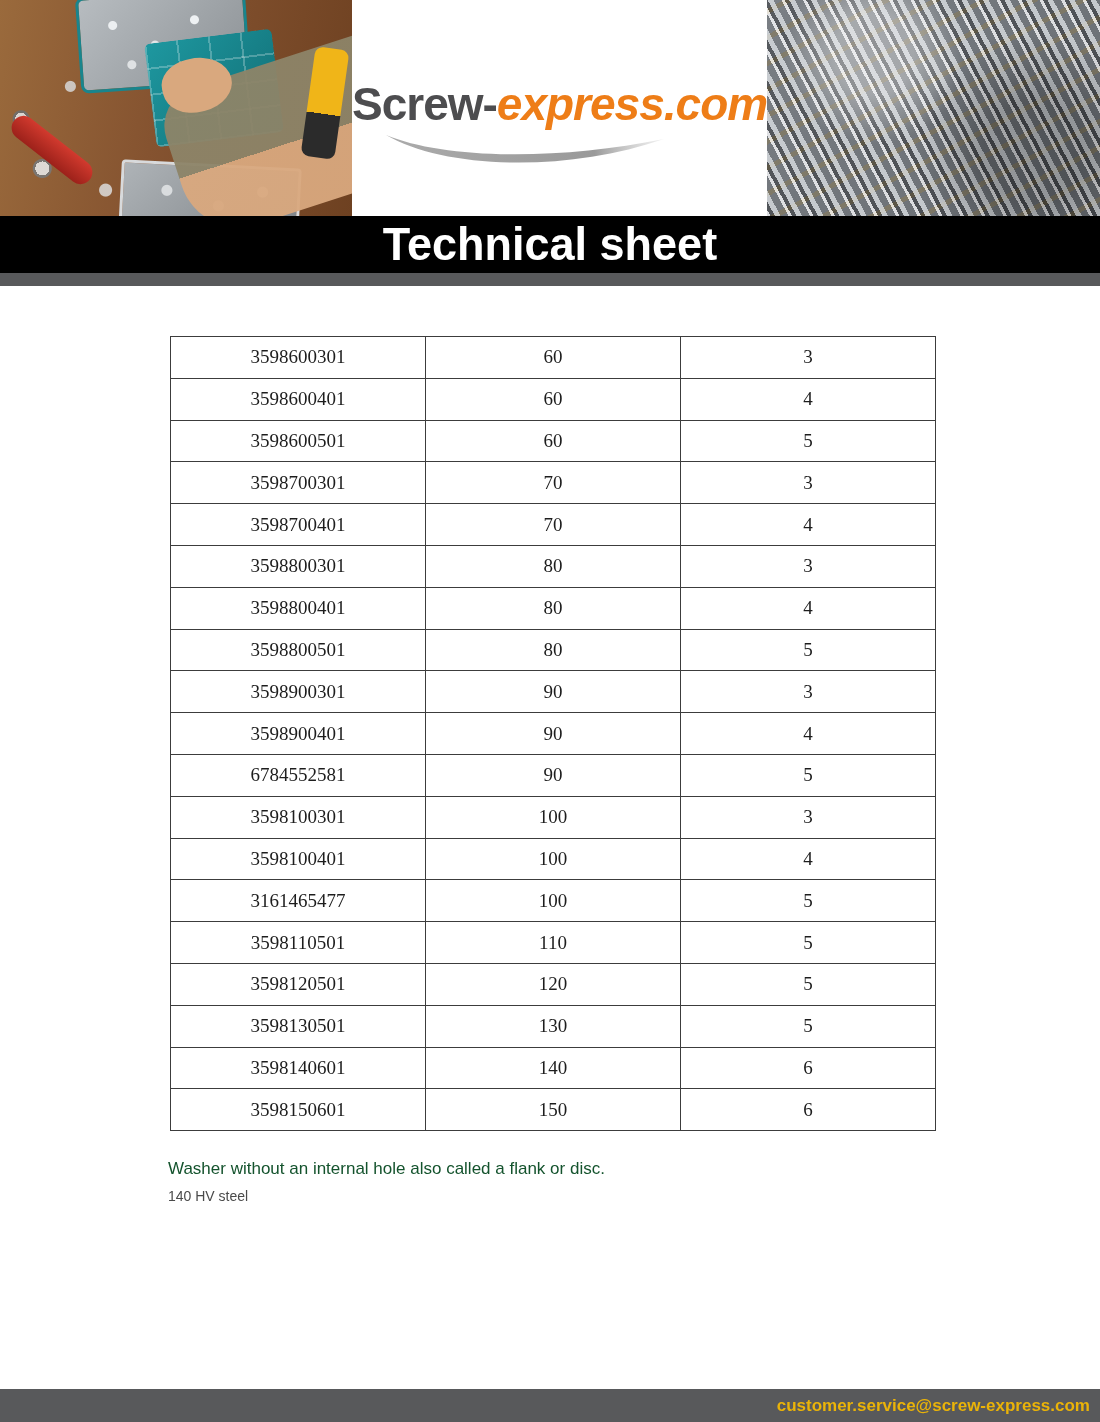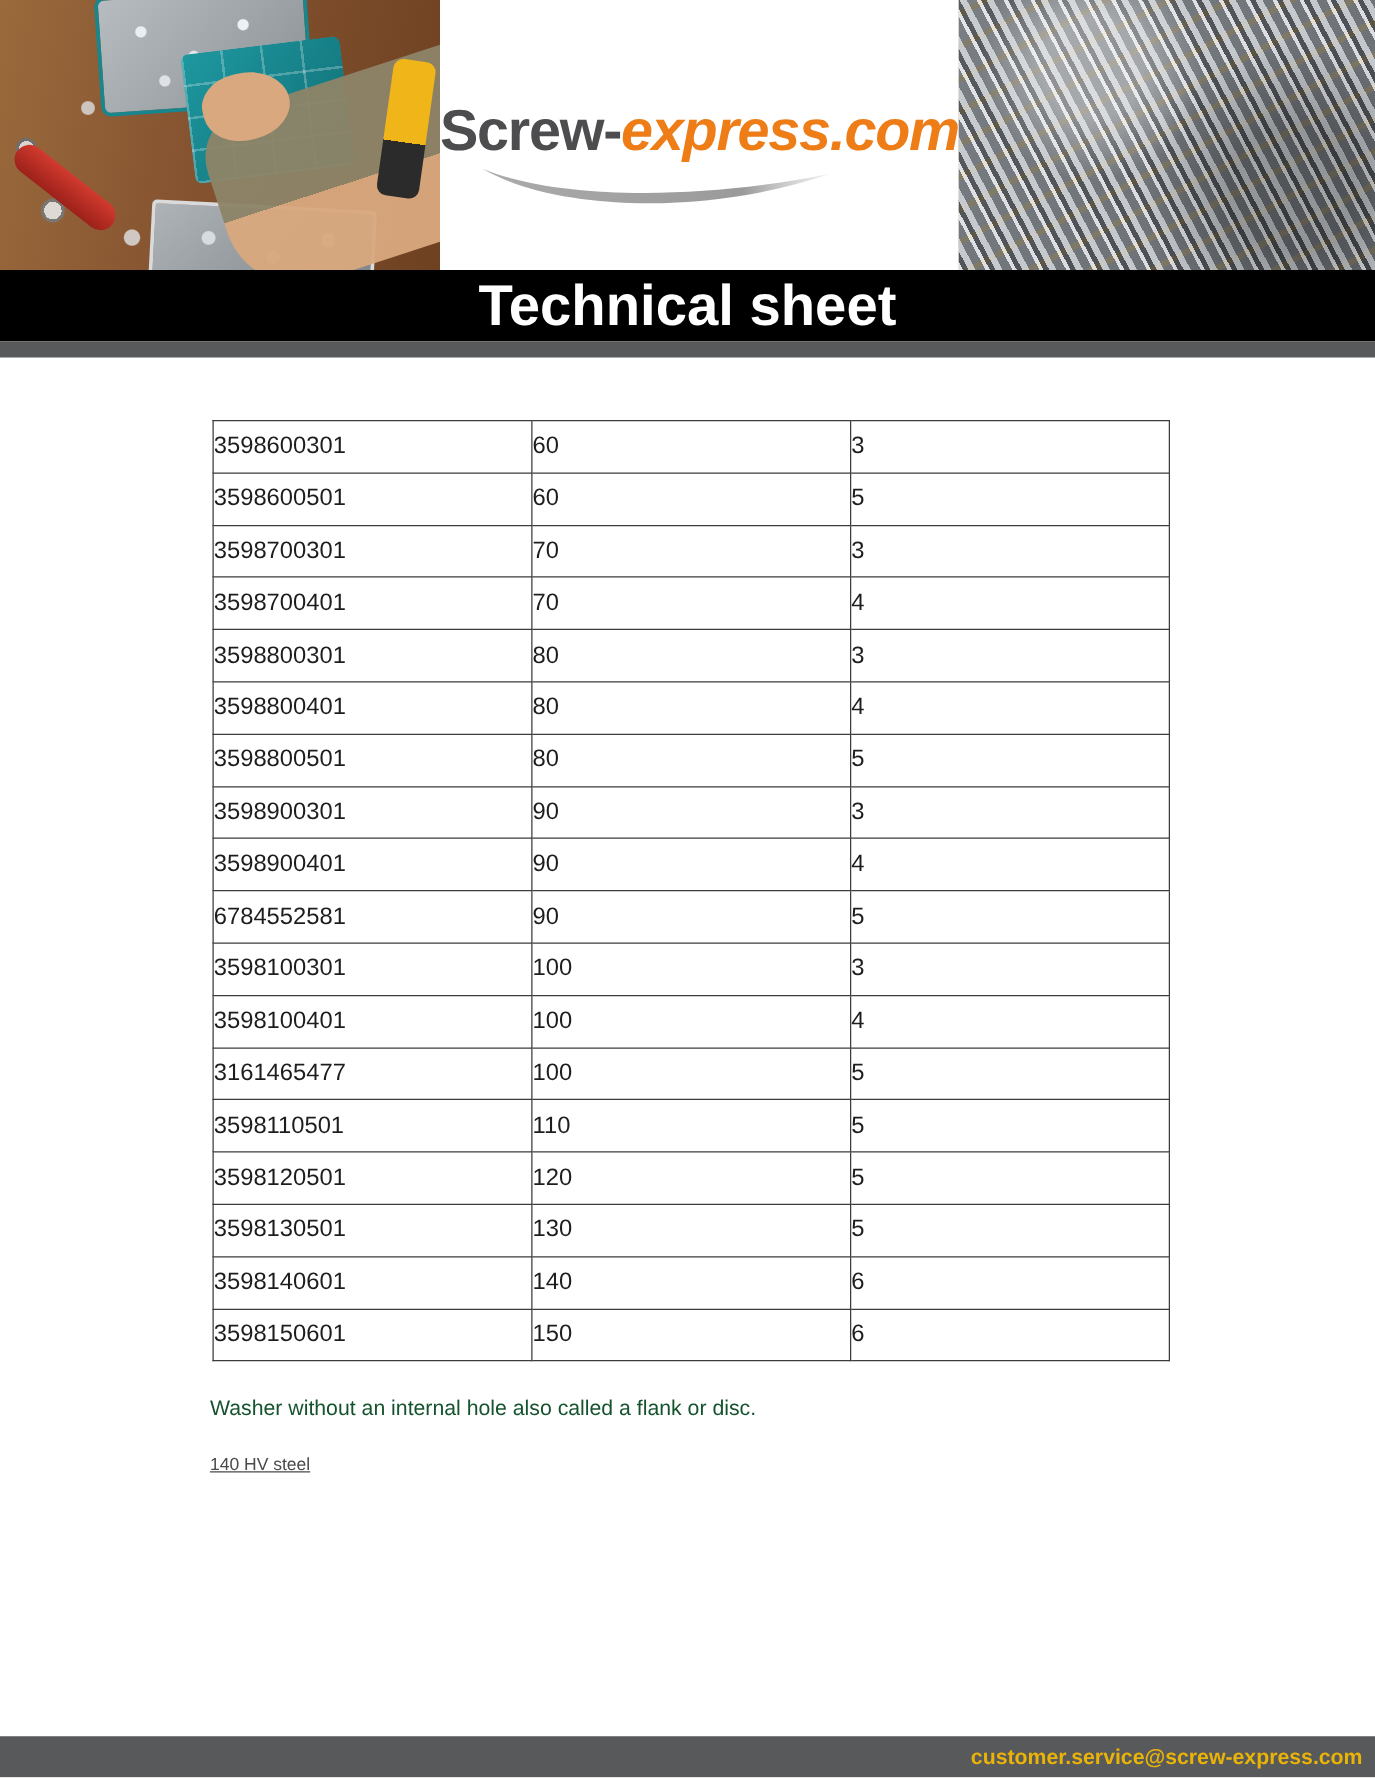--- a/index.html
+++ b/index.html
@@ -64,27 +64,27 @@
   .swoosh { margin-top:0; margin-right:70px; }
 
   
   .banner { height:57px; background:#000000; display:flex; align-items:center; justify-content:center; }
   .banner-title { color:#ffffff; font-size:45px; font-weight:bold; letter-spacing:0; transform:scaleY(1.02); }
   .gray-strip { height:13px; background:#58595b; }
 
   
   .table-wrap { margin:50px 0 0 170px; width:766px; }
   table { border-collapse:collapse; width:100%; table-layout:fixed; }
-  td { border:1.5px solid #3c3c3c; height:41.8px; vertical-align:middle;
-       font-size:19px; color:#1d1d1d; }
+  td { border:1.5px solid #3c3c3c; height:41.8px; text-align:center; vertical-align:middle;
+       font-size:19px; color:#1d1d1d;font-family:Liberation Serif, serif; }
 
   
   .notes { margin:28px 0 0 168px; }
   .note-desc { font-size:17px; color:#14532d; }
-  .note-mat  { font-size:14px; color:#4a4a4a; margin-top:26px;text-decoration:underline; }
+  .note-mat  { font-size:14px; color:#4a4a4a; margin-top:9px; }
 
   
   .footer { position:absolute; left:0; right:0; bottom:0; height:33px; background:#58595b;
             display:flex; align-items:center; justify-content:flex-end; padding-right:10px; }
   .footer-email { color:#eab308; font-weight:bold; font-size:17px; text-decoration:none; }
 </style>
 </head>
 <body>
 
 <div class="page">
@@ -126,20 +126,25 @@
 
   <div class="table-wrap">
     <table>
       <tbody>
     <tr>
       <td>3598600301</td>
       <td>60</td>
       <td>3</td>
     </tr>
 
+    <tr>
+      <td>3598600401</td>
+      <td>60</td>
+      <td>4</td>
+    </tr>
 
     <tr>
       <td>3598600501</td>
       <td>60</td>
       <td>5</td>
     </tr>
 
     <tr>
       <td>3598700301</td>
       <td>70</td>

